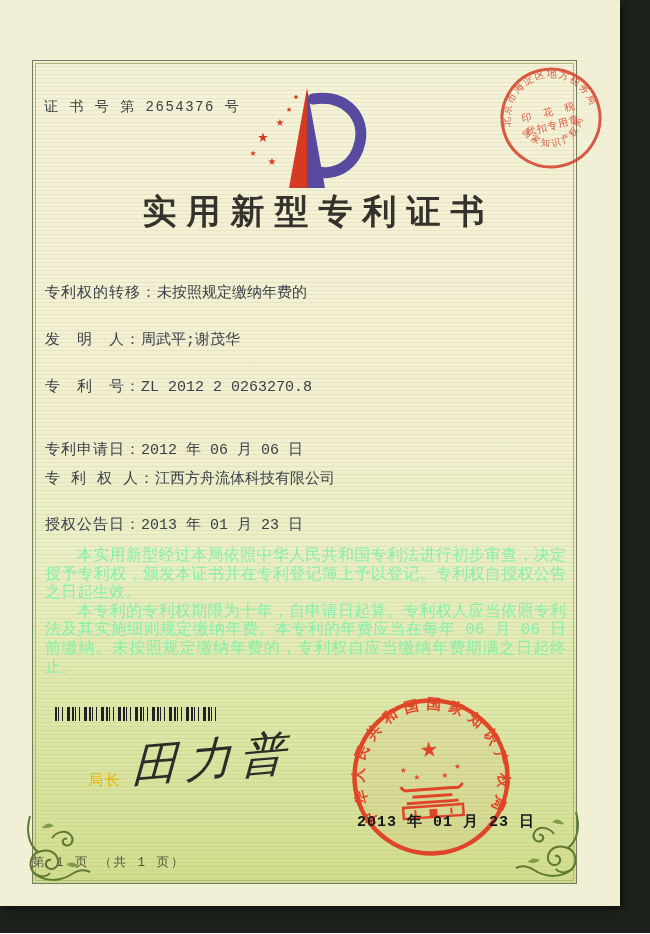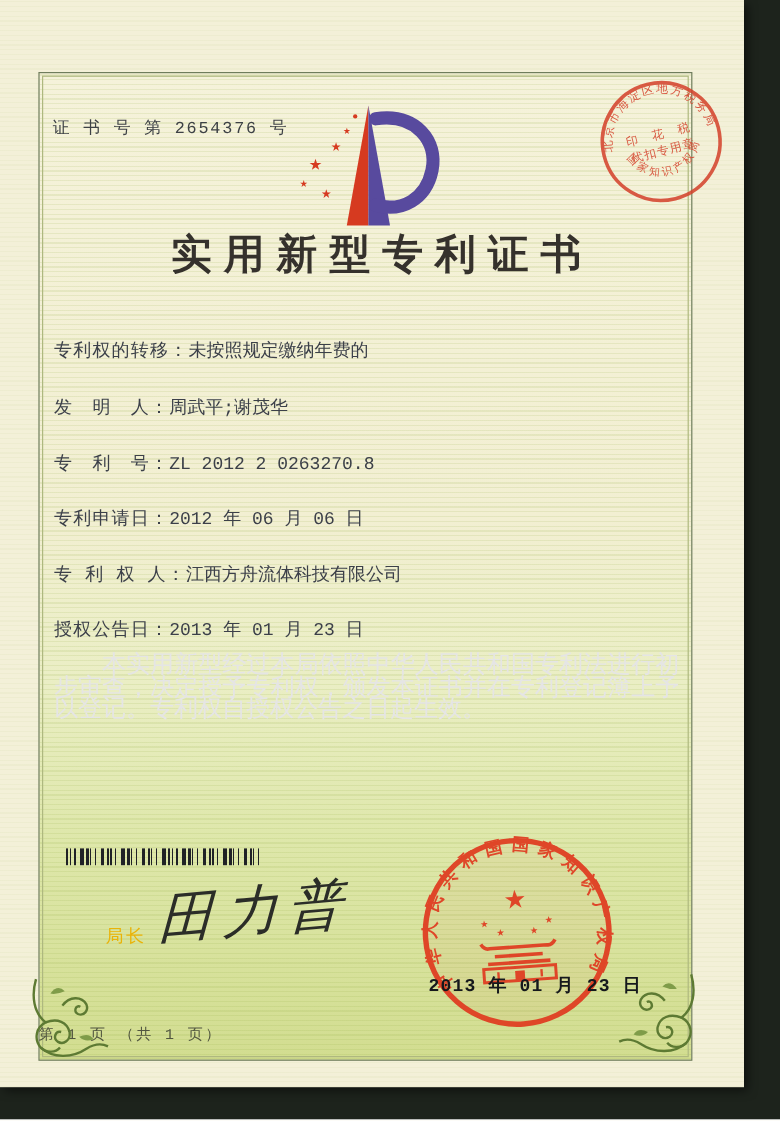--- a/index.html
+++ b/index.html
@@ -43,29 +43,29 @@
     position: absolute; left: 32px; top: 189px; width: 545px;
     text-align: center; font-size: 34px; font-weight: bold;
     letter-spacing: 10px; padding-left: 28px; color: #35312c;
   }
 
   .fields { position: absolute; left: 45px; top: 283px; width: 521px; font-size: 15px; color: #3c4049; }
   .field { position: absolute; left: 0; white-space: nowrap; }
   .field:nth-child(1) { top: 0; }
   .field:nth-child(2) { top: 47px; }
   .field:nth-child(3) { top: 94px; }
-  .field:nth-child(4) { top: 140px; }
+  .field:nth-child(4) { top: 157px; }
   .field:nth-child(5) { top: 186px; text-align: right; }
   .field:nth-child(6) { top: 232px; }
   .field .lbl { letter-spacing: 1px; }
 
   .body-text { position: absolute; left: 45px; top: 547px; width: 521px; }
   .body-text p {
-    font-size: 20px; line-height: 18.6px; text-align: justify;
-    text-indent: 2em; color: #e5e5e5;
+    font-size: 16px; line-height: 18.6px; text-align: justify;
+    text-indent: 2em; color: #86efac;
   }
 
   .barcode {
     position: absolute; left: 55px; top: 707px; width: 162px; height: 14px;
     background: repeating-linear-gradient(90deg,
       #202226 0 2px, transparent 2px 3px,
       #202226 3px 4px, transparent 4px 7px,
       #202226 7px 8px, transparent 8px 12px,
       #202226 12px 15px, transparent 15px 17px);
   }
@@ -150,20 +150,21 @@
     <div class="field">
       <span class="lbl">专 利 权 人：</span><span>江西方舟流体科技有限公司</span>
     </div>
     <div class="field">
       <span class="lbl">授权公告日：</span><span>2013 年 01 月 23 日</span>
     </div>
   </div>
 
   <div class="body-text">
     <p>本实用新型经过本局依照中华人民共和国专利法进行初步审查，决定授予专利权，颁发本证书并在专利登记簿上予以登记。专利权自授权公告之日起生效。</p>
+    <p>本专利的专利权期限为十年，自申请日起算。专利权人应当依照专利法及其实施细则规定缴纳年费。本专利的年费应当在每年 06 月 06 日前缴纳。未按照规定缴纳年费的，专利权自应当缴纳年费期满之日起终止。</p>
   </div>
 
   <div class="barcode"></div>
 
   <div class="director-label">局长</div>
   <div class="director-signature">田力普</div>
 
   <svg class="seal" viewBox="-85 -85 170 170">
     <defs>
       <path id="sealArc" d="M -48,48 A 68,68 0 1 1 48,48" fill="none"></path>

